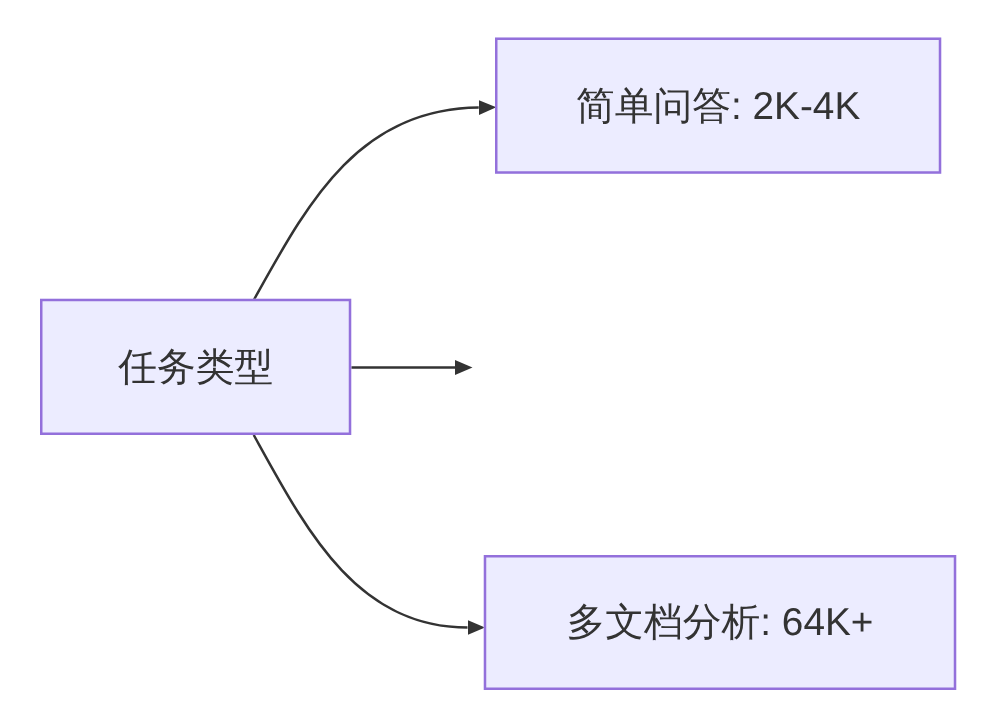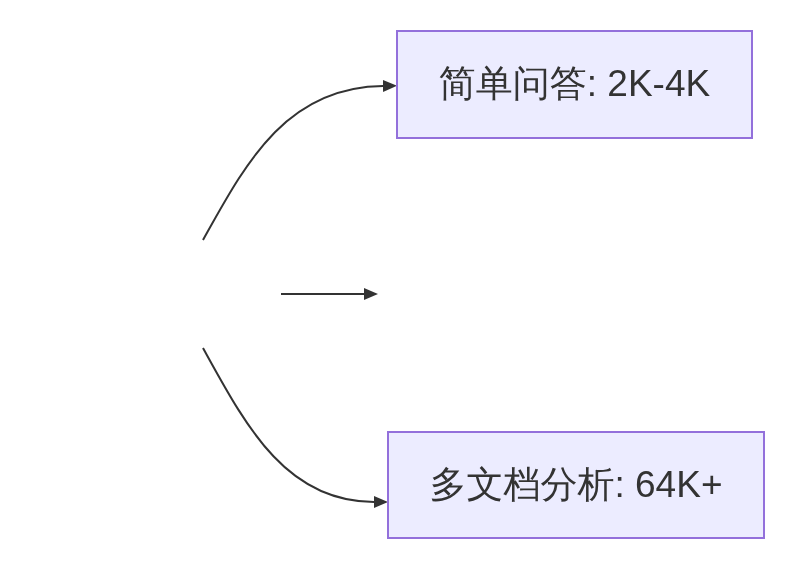--- a/index.html
+++ b/index.html
@@ -22,49 +22,52 @@
     width: 787px;
     height: 572px;
     pointer-events: none;
   }
   .node {
     position: absolute;
     box-sizing: border-box;
     background: #ECECFF;
     border: 2px solid #9370DB;
     color: #333333;
-    font-size: 37px;
+    font-size: 31px;
     line-height: 1.2;
     display: flex;
     align-items: center;
     justify-content: center;
     text-align: center;
     white-space: nowrap;
   }
   .node-root   { left: 32px;  top: 239px; width: 249px; height: 109px; }
   .node-b0     { left: 396px; top: 30px;  width: 357px; height: 109px; }
   .node-b1     { left: 378px; top: 239px; width: 398px; height: 109px; }
-  .node-b2     { left: 387px; top: 431px; width: 378px; height: 108px; }
+  .node-b2     { left: 387px; top: 444px; width: 378px; height: 108px; }
 </style>
 </head>
 <body>
 
 <div class="canvas">
 
   <svg class="edges" width="787" height="572" viewBox="0 0 787 572" xmlns="http://www.w3.org/2000/svg">
     <defs>
       <marker id="arrowhead" markerUnits="userSpaceOnUse" markerWidth="15" markerHeight="13" refX="0" refY="6" orient="auto">
         <polygon points="0,0 14,6 0,12" fill="#333333"></polygon>
       </marker>
     </defs>
     <path d="M 203 240 C 245 165, 285 87, 383 86" fill="none" stroke="#333333" stroke-width="2" marker-end="url(#arrowhead)"></path>
     <path d="M 281 294 L 364 294" fill="none" stroke="#333333" stroke-width="2" marker-end="url(#arrowhead)"></path>
     <path d="M 203 348 C 245 424, 285 502, 374 502" fill="none" stroke="#333333" stroke-width="2" marker-end="url(#arrowhead)"></path>
   </svg>
 
+  <div class="node node-root">
+    <span>任务类型</span>
+  </div>
 
   <div class="node node-b0">
     <span>简单问答: 2K-4K</span>
   </div>
 
 
   <div class="node node-b2">
     <span>多文档分析: 64K+</span>
   </div>
 

